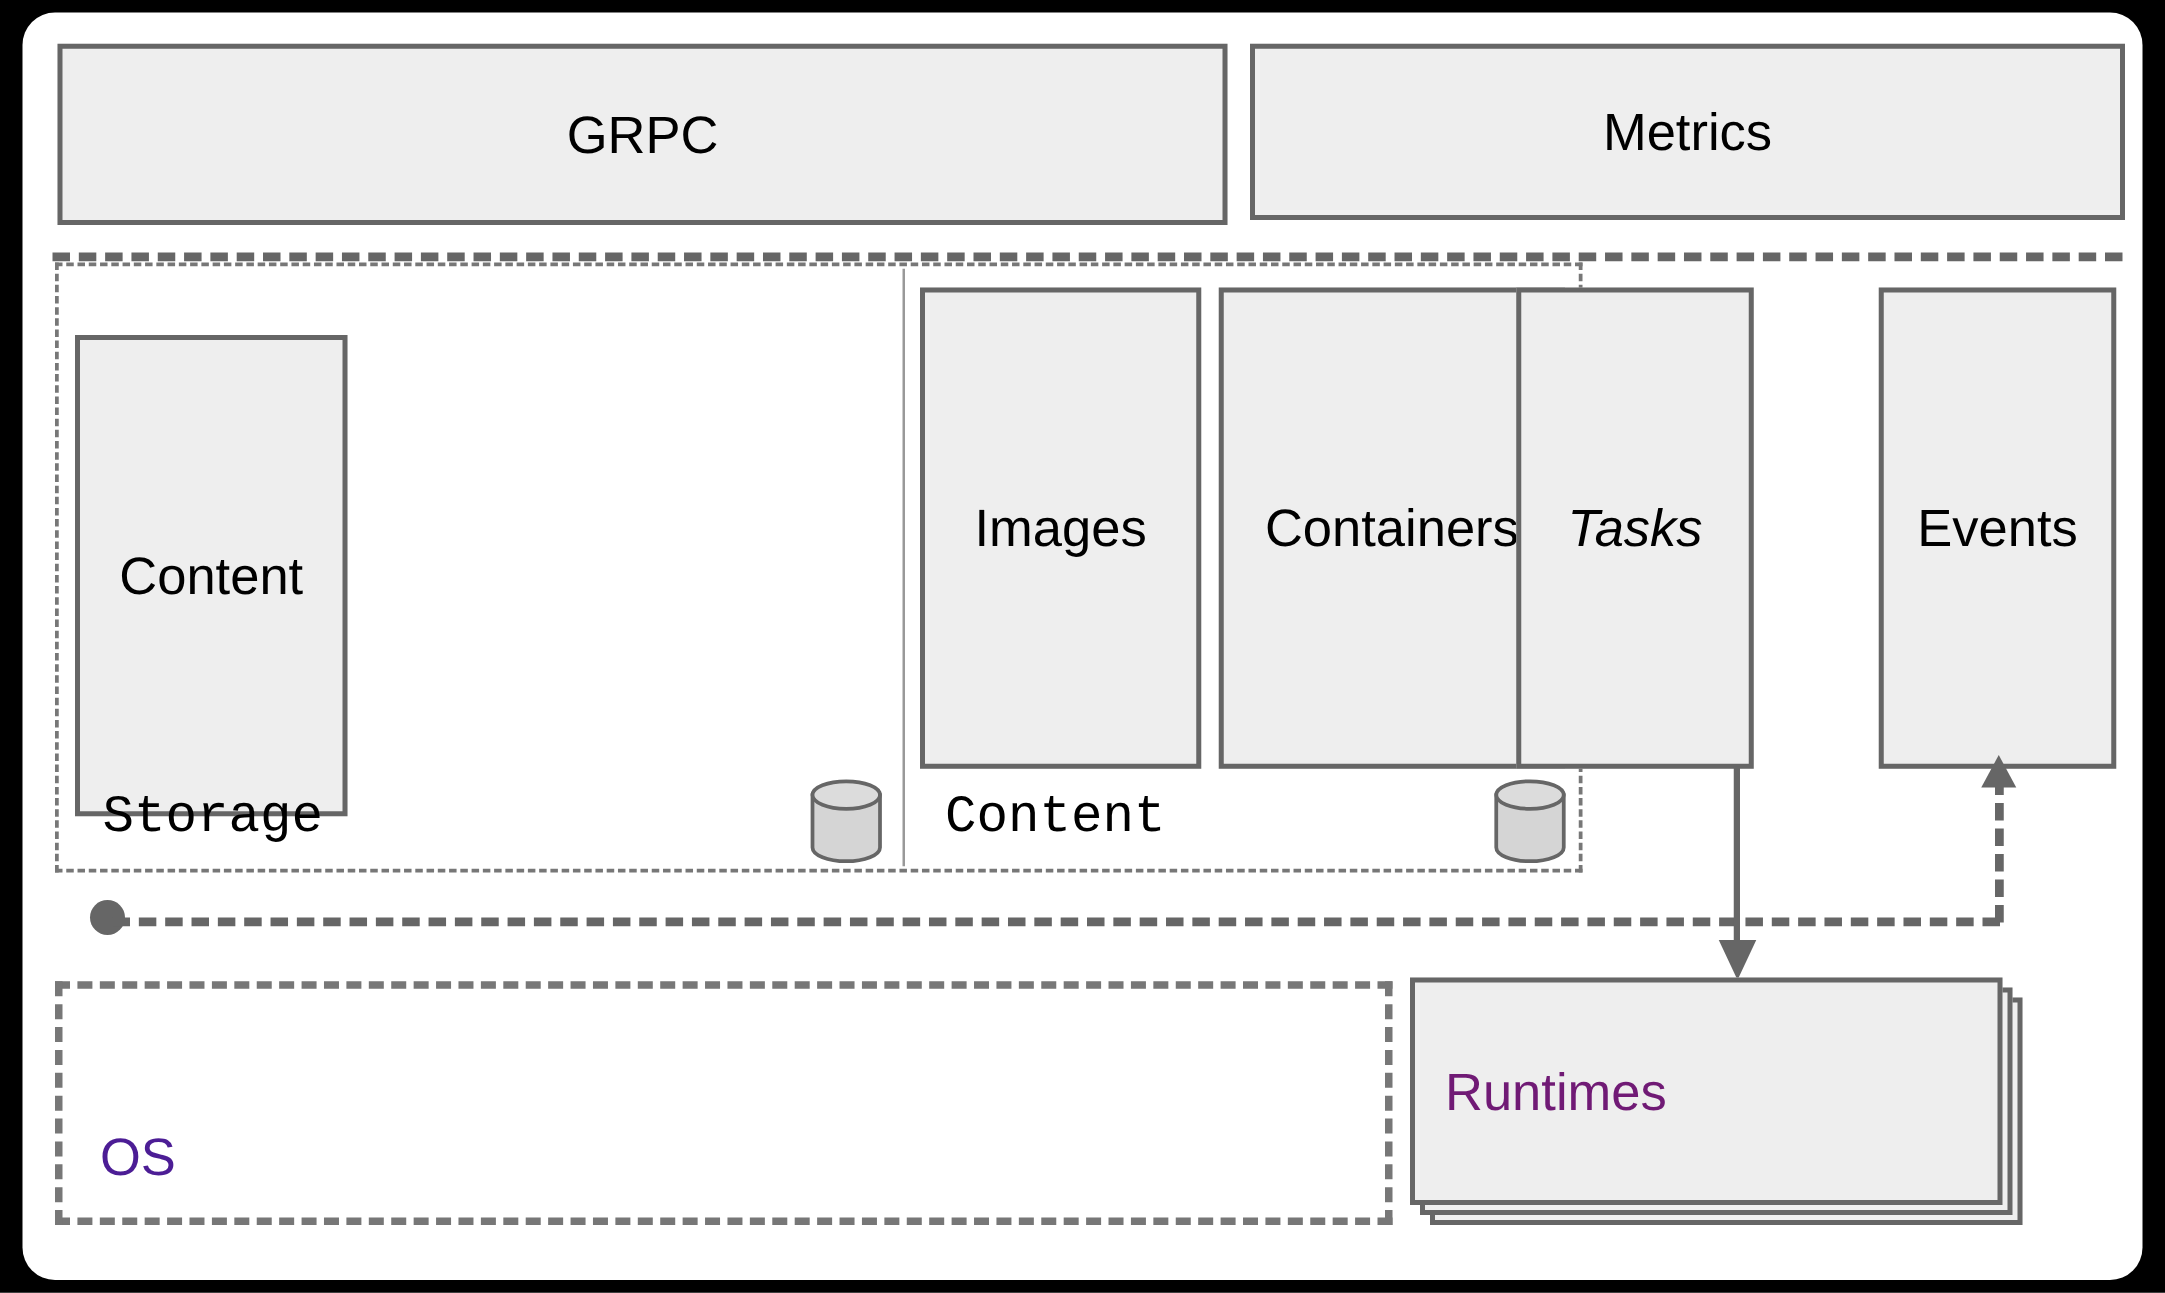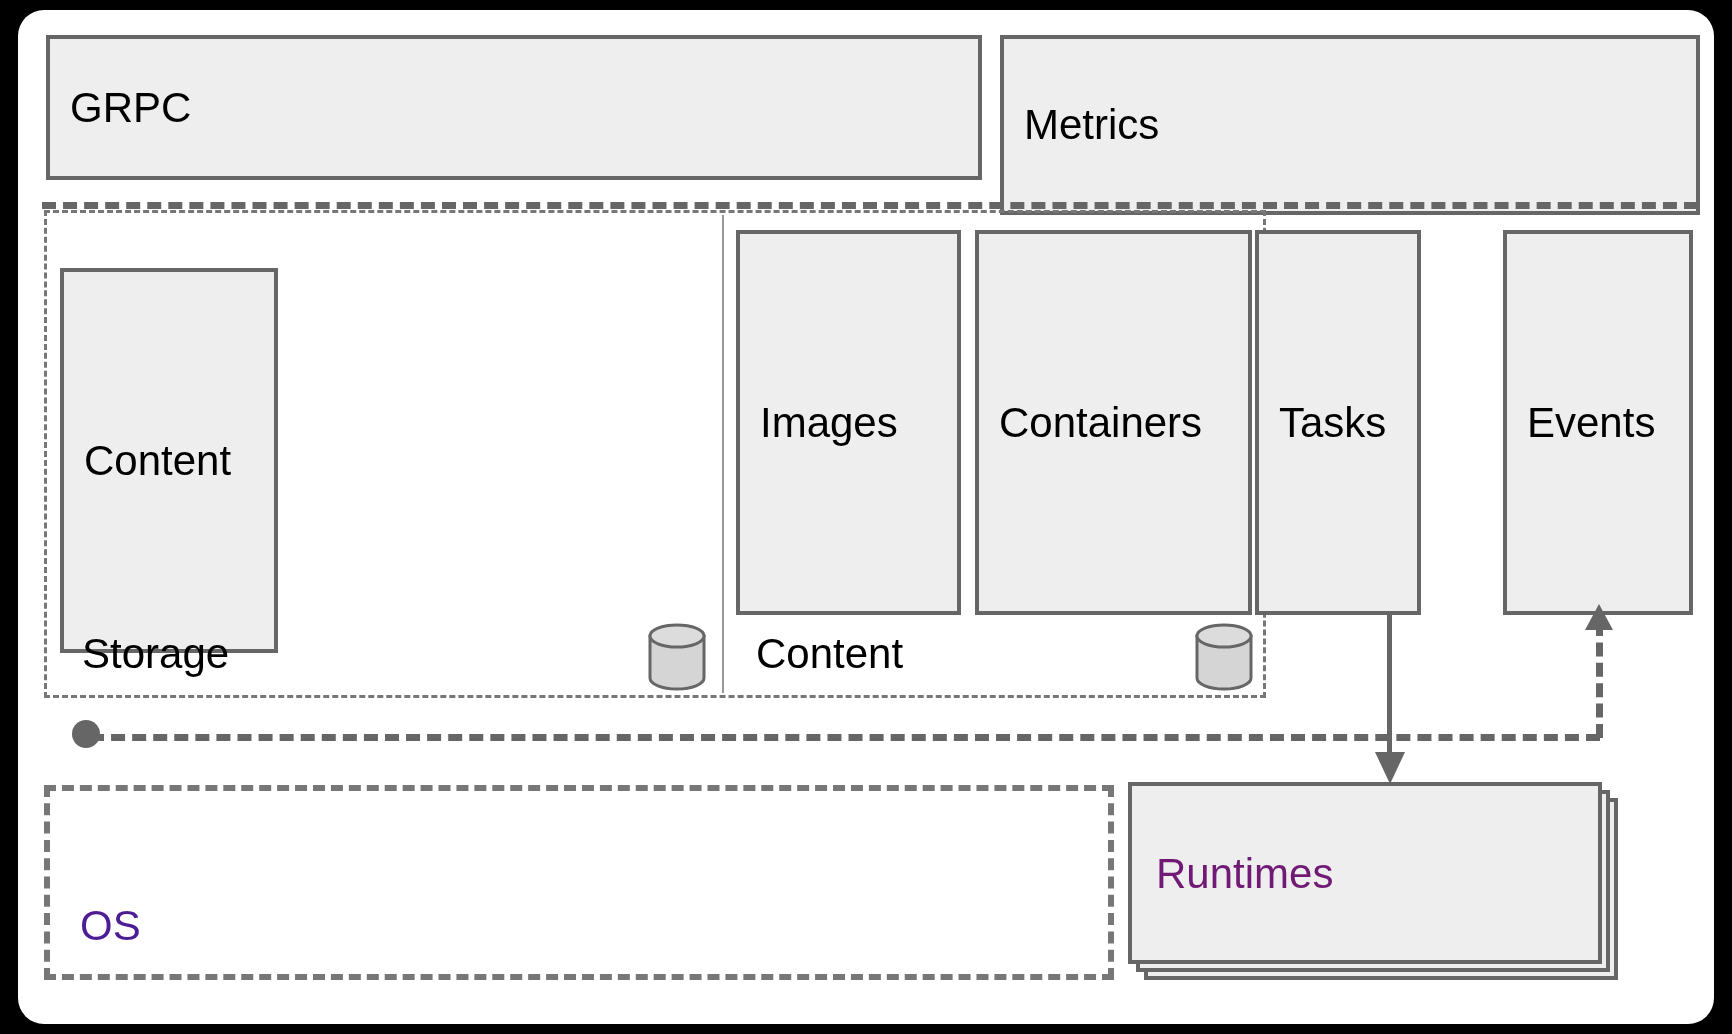--- a/index.html
+++ b/index.html
@@ -27,43 +27,43 @@
   }
 
   
   .box {
     position: absolute;
     background: #eeeeee;
     border: 4px solid #666666;
     box-sizing: border-box;
     display: flex;
     align-items: center;
-    padding-left: 20px;
+    justify-content: center;
   }
   .box .label {
     font-size: 42px;
     color: #000000;
     line-height: 1;
     white-space: nowrap;
   }
 
   
   #grpc-box   { left: 28px;   top: 25px;  width: 936px; height: 145px; }
-  #metrics-box{ left: 982px;  top: 25px;  width: 700px; height: 180px; }
+  #metrics-box{ left: 982px;  top: 25px;  width: 700px; height: 141px; }
 
   
   .svc { top: 220px; height: 385px; }
   .svc .label { font-size: 42px; }
 
   #content-box    { left: 42px;   width: 218px; margin-top: 38px; }
   #snapshot-box   { left: 274px;  width: 275px; }
   #diff-box       { left: 563px;  width: 138px; }
   #images-box     { left: 718px;  width: 225px; }
   #containers-box { left: 957px;  width: 277px; }
-  #tasks-box      { left: 1237px; width: 166px; }
+  #tasks-box      { left: 1195px; width: 190px; font-style: italic; }
   #events-box     { left: 1485px; width: 190px; }
 
   
   #core-top-rule {
     position: absolute;
     left: 24px;
     top: 192px;
     width: 1656px;
     height: 0;
     border-top: 7px dashed #666666;
@@ -89,20 +89,21 @@
     height: 478px;
     border-left: 2px solid #999999;
   }
 
   
   .section-caption {
     position: absolute;
     font-size: 42px;
     color: #000000;
     white-space: nowrap;
+    font-family: Liberation Mono, monospace;
   }
   #storage-caption  { left: 64px;  top: 620px; }
   #metadata-caption { left: 738px; top: 620px; }
 
   
   .db-icon {
     position: absolute;
     width: 62px;
     height: 70px;
   }

